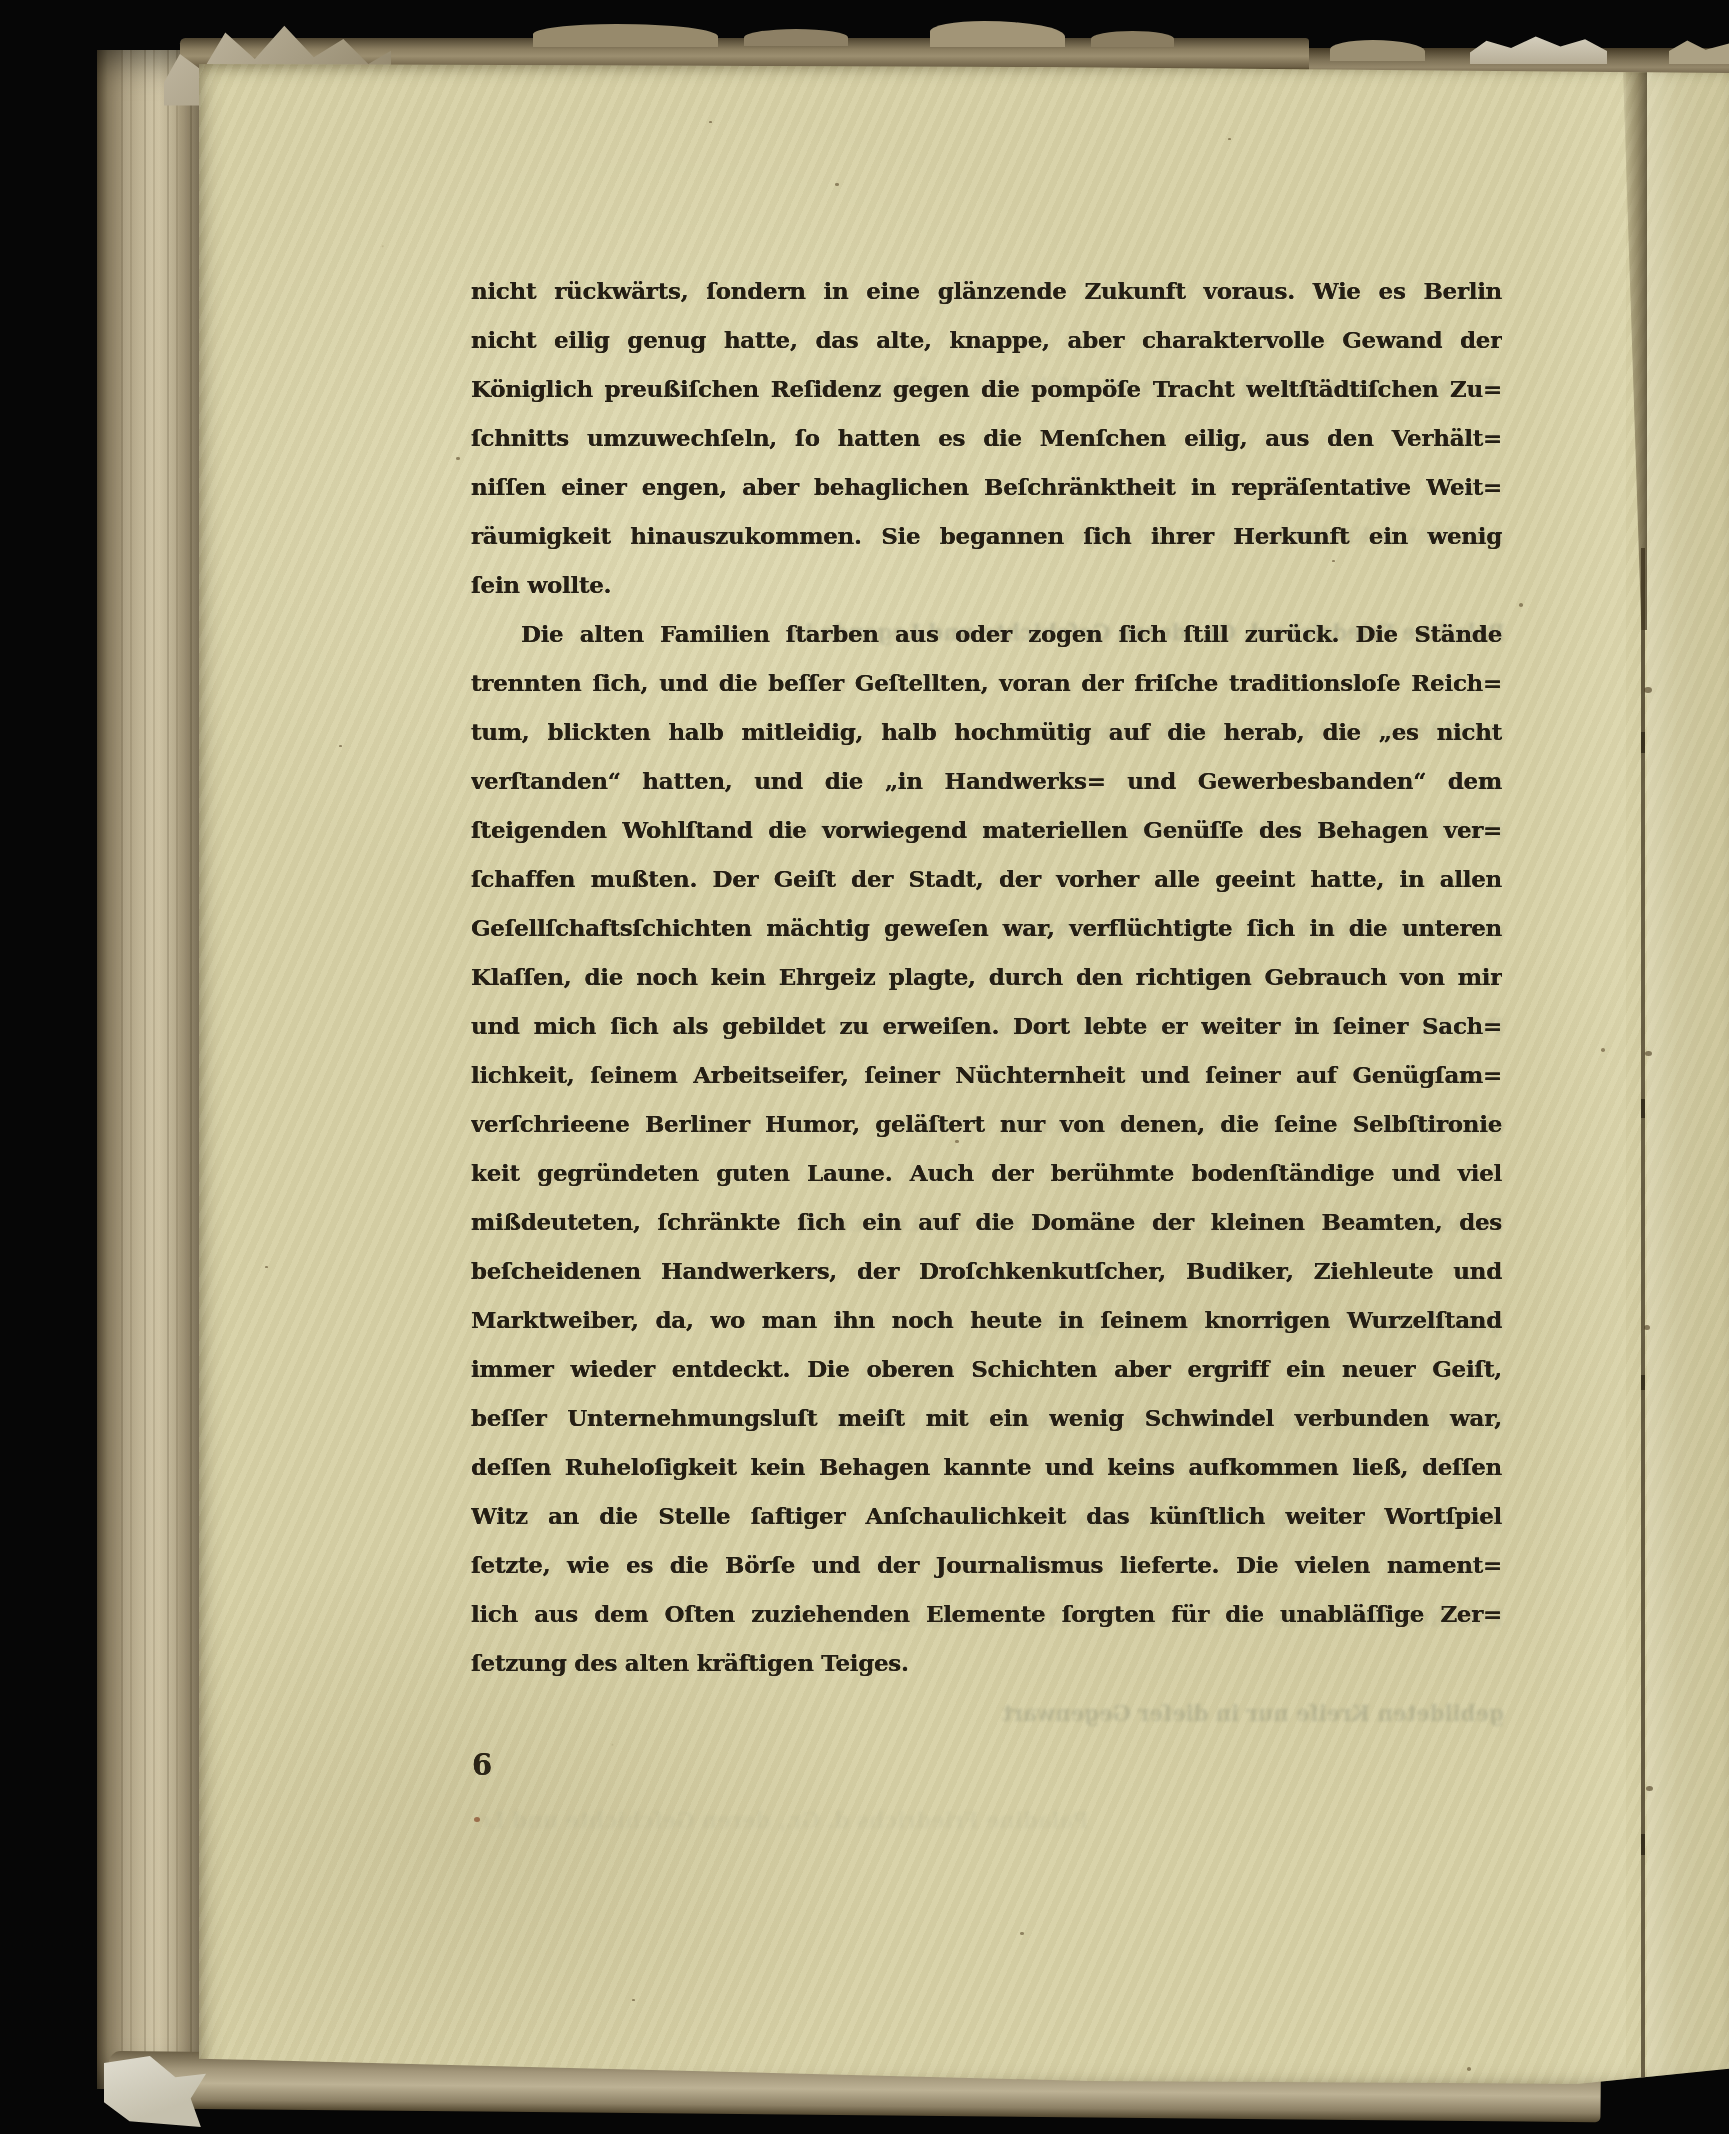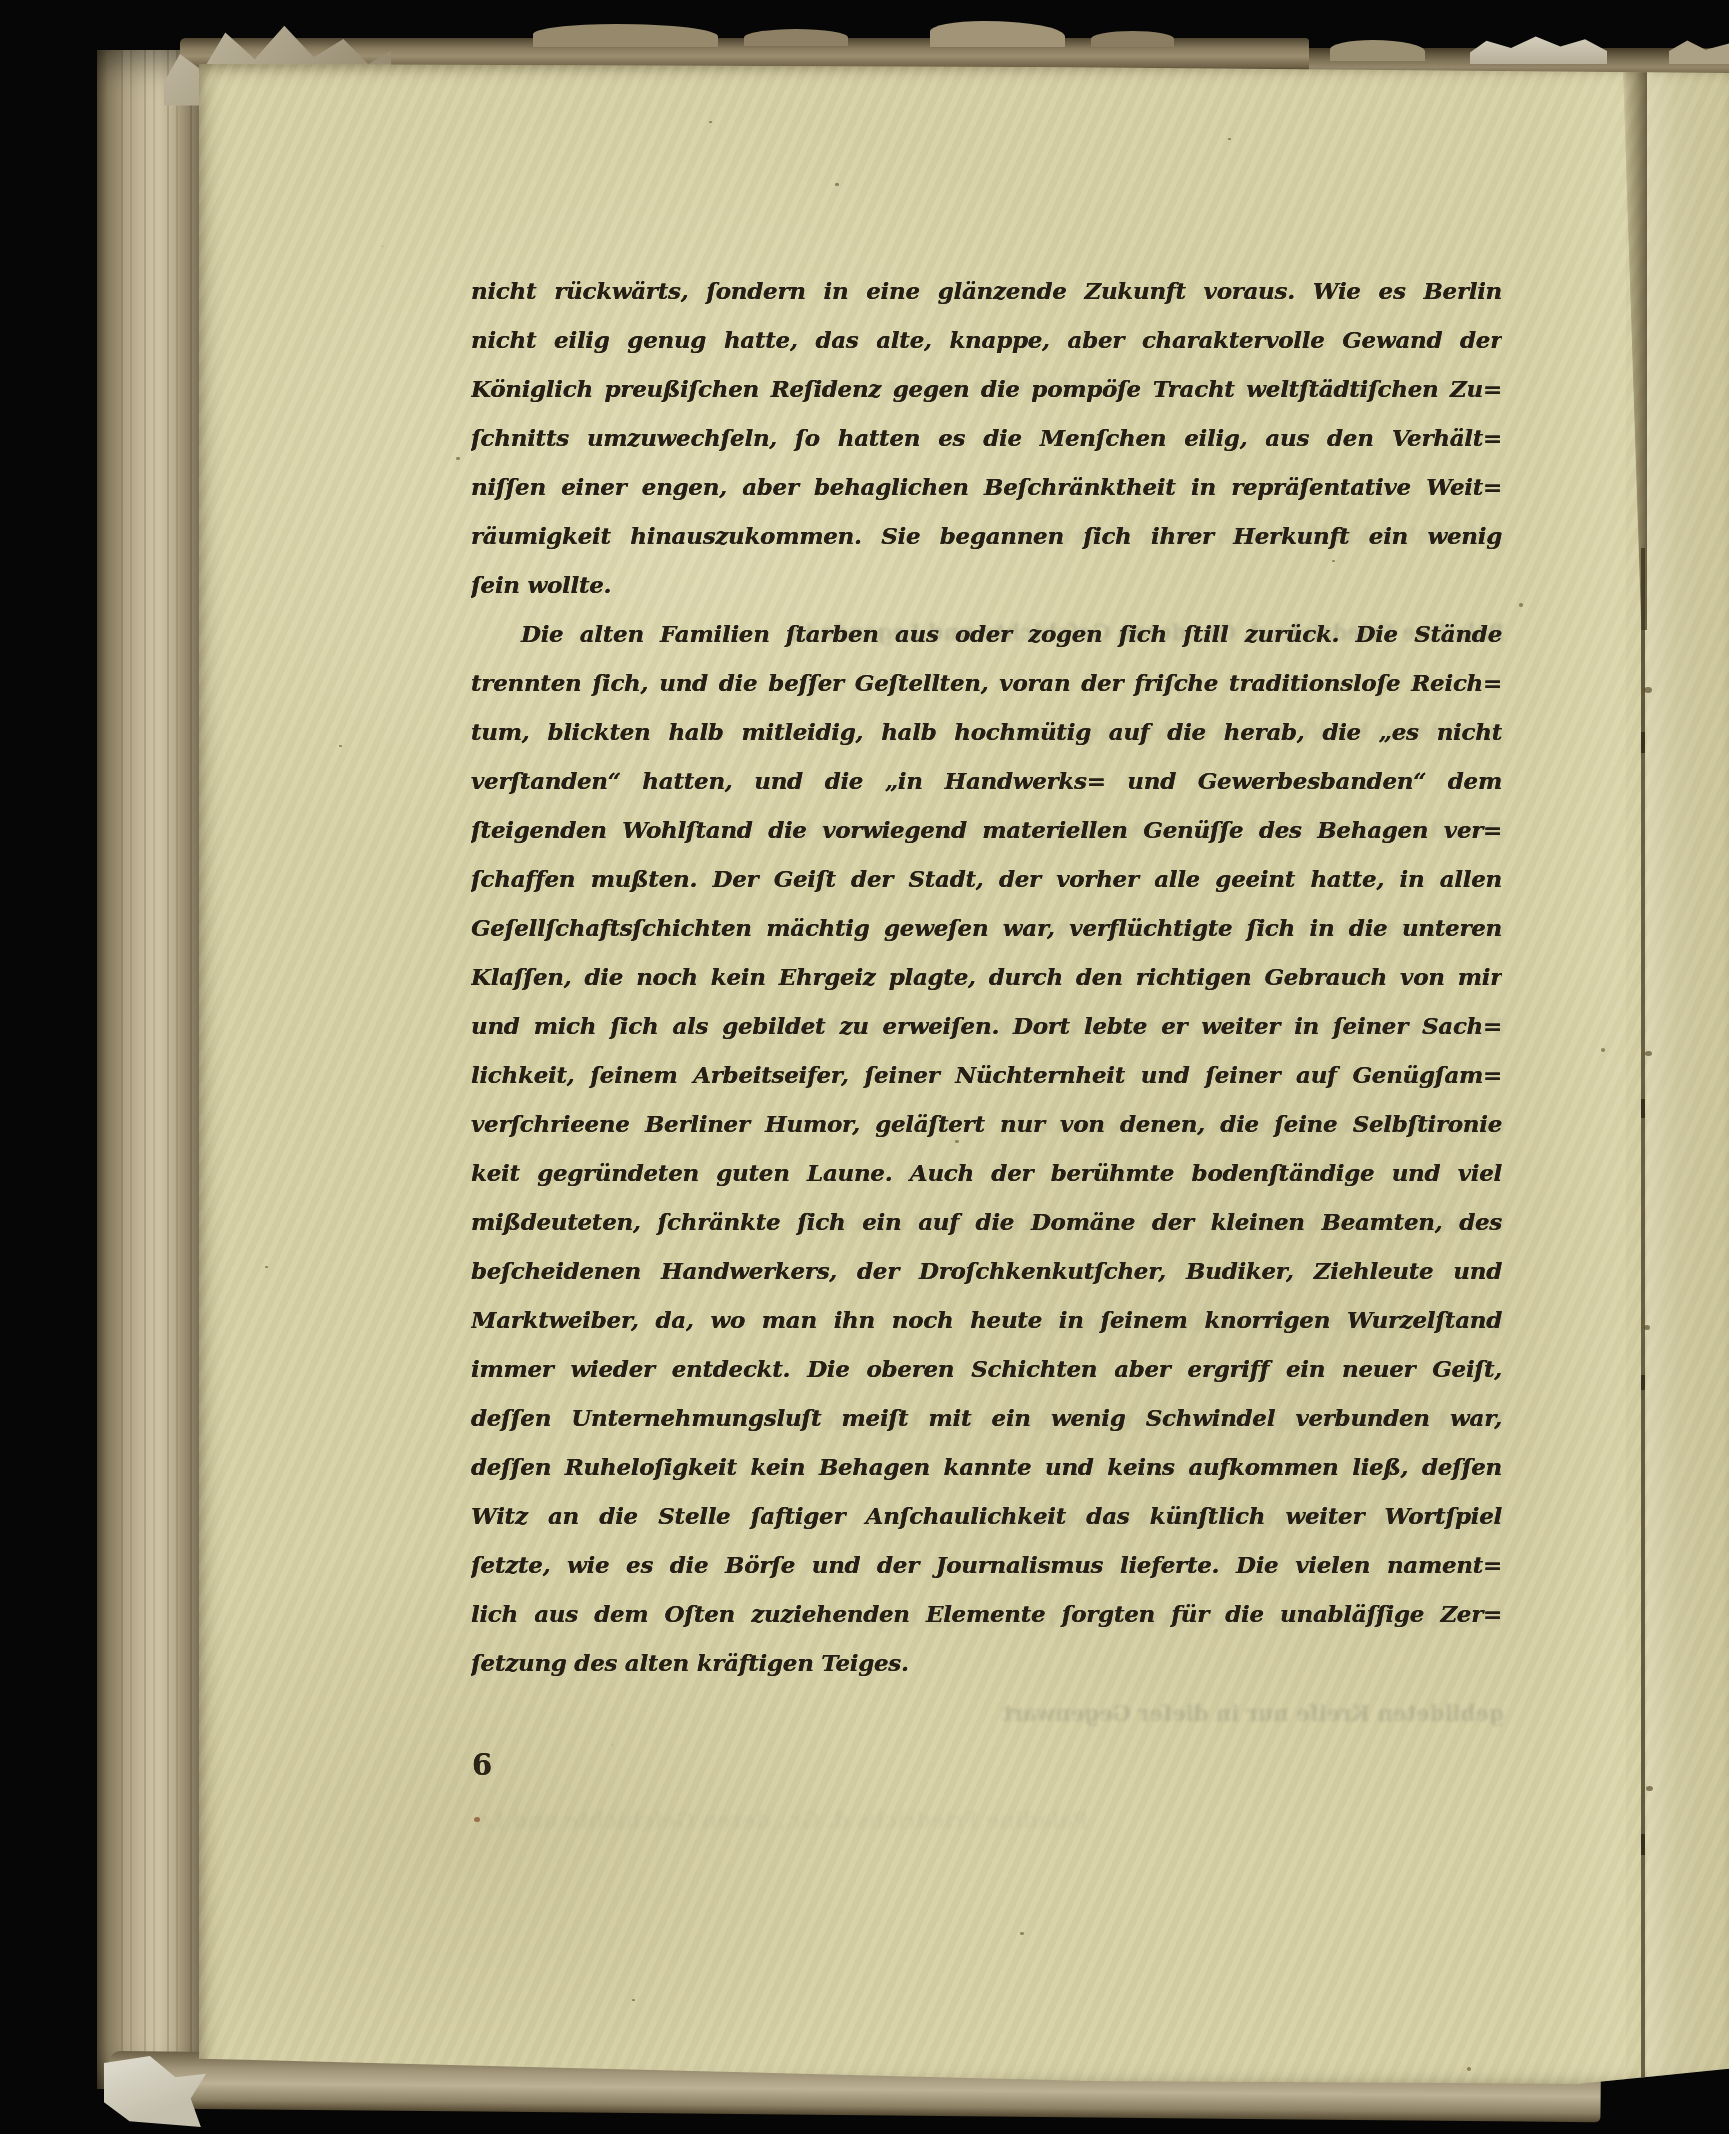--- a/index.html
+++ b/index.html
@@ -189,21 +189,21 @@
         <div class="ghost-line" style="left: 674px; top: 1631px; width: 631px; opacity: 0.42;">gebildeten Kreiſe nur in dieſer Gegenwart</div>
         <div class="ghost-line" style="left: 285px; top: 1738px; width: 605px; opacity: 0.12;">Paladine Friedrichs d. Gr., deren Geſchichte und Legende in</div>
       </div>
 
     <div class="crease-soft"></div>
     <div class="crease-wedge"></div>
     <div class="crease-line"></div>
     <div class="crease-highlight"></div>
     <div class="crease-tint"></div>
 
-    <div class="textblock" style="color: rgb(36, 30, 20); font-style: italic;">
+    <div class="textblock" style="color: rgb(36, 30, 20);">
         <div class="line">nicht rückwärts, ſondern in eine glänzende Zukunft voraus. Wie es Berlin</div>
         <div class="line">nicht eilig genug hatte, das alte, knappe, aber charaktervolle Gewand der</div>
         <div class="line">Königlich preußiſchen Reſidenz gegen die pompöſe Tracht weltſtädtiſchen Zu=</div>
         <div class="line">ſchnitts umzuwechſeln, ſo hatten es die Menſchen eilig, aus den Verhält=</div>
         <div class="line">niſſen einer engen, aber behaglichen Beſchränktheit in repräſentative Weit=</div>
         <div class="line">räumigkeit hinauszukommen. Sie begannen ſich ihrer Herkunft ein wenig</div>
         <div class="line line-last">ſein wollte.</div>
         <div class="line indent">Die alten Familien ſtarben aus oder zogen ſich ſtill zurück. Die Stände</div>
         <div class="line">trennten ſich, und die beſſer Geſtellten, voran der friſche traditionsloſe Reich=</div>
         <div class="line">tum, blickten halb mitleidig, halb hochmütig auf die herab, die „es nicht</div>
@@ -213,21 +213,21 @@
         <div class="line">Geſellſchaftsſchichten mächtig geweſen war, verflüchtigte ſich in die unteren</div>
         <div class="line">Klaſſen, die noch kein Ehrgeiz plagte, durch den richtigen Gebrauch von mir</div>
         <div class="line">und mich ſich als gebildet zu erweiſen. Dort lebte er weiter in ſeiner Sach=</div>
         <div class="line">lichkeit, ſeinem Arbeitseifer, ſeiner Nüchternheit und ſeiner auf Genügſam=</div>
         <div class="line">verſchrieene Berliner Humor, geläſtert nur von denen, die ſeine Selbſtironie</div>
         <div class="line">keit gegründeten guten Laune. Auch der berühmte bodenſtändige und viel</div>
         <div class="line">mißdeuteten, ſchränkte ſich ein auf die Domäne der kleinen Beamten, des</div>
         <div class="line">beſcheidenen Handwerkers, der Droſchkenkutſcher, Budiker, Ziehleute und</div>
         <div class="line">Marktweiber, da, wo man ihn noch heute in ſeinem knorrigen Wurzelſtand</div>
         <div class="line">immer wieder entdeckt. Die oberen Schichten aber ergriff ein neuer Geiſt,</div>
-        <div class="line">deſſen Unternehmungsluſt meiſt mit ein wenig Schwindel verbunden war,</div>
+        <div class="line">beſſer Unternehmungsluſt meiſt mit ein wenig Schwindel verbunden war,</div>
         <div class="line">deſſen Ruheloſigkeit kein Behagen kannte und keins aufkommen ließ, deſſen</div>
         <div class="line">Witz an die Stelle ſaftiger Anſchaulichkeit das künſtlich weiter Wortſpiel</div>
         <div class="line">ſetzte, wie es die Börſe und der Journalismus lieferte. Die vielen nament=</div>
         <div class="line">lich aus dem Oſten zuziehenden Elemente ſorgten für die unabläſſige Zer=</div>
         <div class="line line-last">ſetzung des alten kräftigen Teiges.</div>
       </div>
 
     <div class="pagenum">6</div>
   </div>
 

